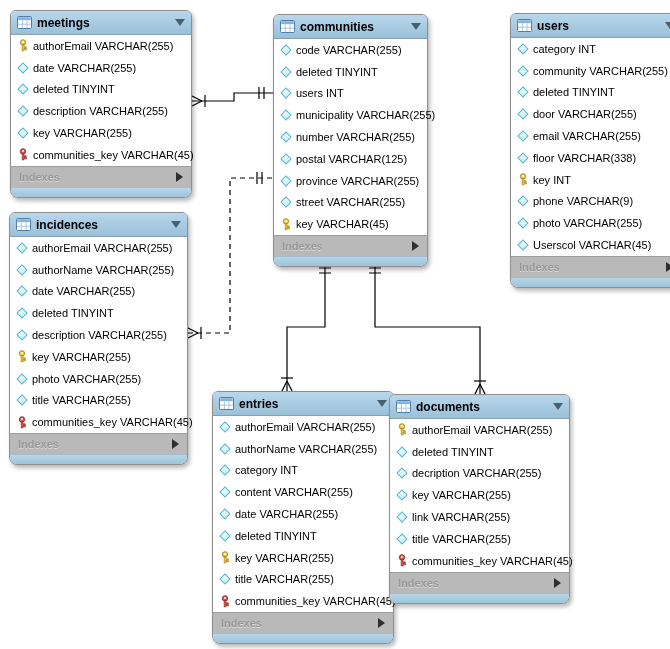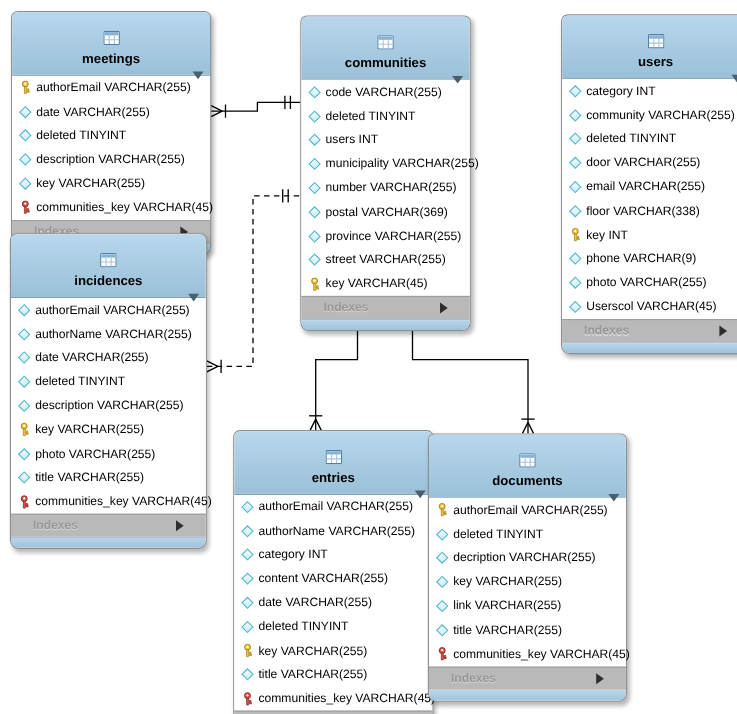--- a/index.html
+++ b/index.html
@@ -8,42 +8,42 @@
     background:#ffffff; font-family:"Liberation Sans", sans-serif;
   }
   #rel-layer { position:absolute; left:0; top:0; }
 
   .db-table {
     position:absolute; box-sizing:border-box; background:#ffffff;
     border:1px solid #8e8e8e; border-radius:6px 6px 8px 8px;
     box-shadow:2px 3px 4px rgba(0,0,0,0.28);
   }
   .hdr {
-    height:23px; display:flex; align-items:center; gap:5px; padding:17px 6px;
+    height:23px; display:flex; align-items:center; gap:5px; padding:0 6px;
     background:linear-gradient(#b8d7ec,#9ac0d8);
-    border-bottom:1px solid #86a0b2; border-radius:5px 5px 0 0;flex-direction:column;
+    border-bottom:1px solid #86a0b2; border-radius:5px 5px 0 0;
   }
   .ticon { display:flex; align-items:center; }
   .tname { font-size:12px; font-weight:bold; color:#000; white-space:nowrap; }
   .collapse {
     margin-left:auto; width:0; height:0;
     border-left:5px solid transparent; border-right:5px solid transparent;
     border-top:7px solid #4a5f6d;
   }
   .tbody { background:#fff; }
   .row { height:21.8px; display:flex; align-items:center; padding-left:4px; }
   .icon { flex:0 0 15px; width:15px; display:flex; justify-content:center; align-items:center; }
   .diamond {
     width:6px; height:6px; border:1px solid #4db6cb;
     background:linear-gradient(135deg,#f4fcfe,#c9edf5); transform:rotate(45deg);
   }
   .lbl { font-size:11px; color:#000; margin-left:3px; white-space:nowrap; }
   .idx {
     height:20px; background:#b9b9b9; border-top:1px solid #9e9e9e;
-    display:flex; align-items:center; padding:0 20px;
+    display:flex; align-items:center; padding:0 8px;
   }
   .idxlbl { font-size:11px; font-weight:bold; color:#979797; text-shadow:0 1px 0 #d9d9d9; }
   .expand {
     margin-left:auto; width:0; height:0;
     border-top:5px solid transparent; border-bottom:5px solid transparent;
     border-left:7px solid #2e2e2e;
   }
   .strip {
     height:9px; background:linear-gradient(#b7d5e9,#9ec3da);
     border-top:1px solid #a4bccd; border-radius:0 0 7px 7px;
@@ -193,21 +193,21 @@
     <div class="row">
       <span class="icon">
             <span class="diamond"></span>
           </span>
       <span class="lbl">number VARCHAR(255)</span>
     </div>
     <div class="row">
       <span class="icon">
             <span class="diamond"></span>
           </span>
-      <span class="lbl">postal VARCHAR(369)</span>
+      <span class="lbl">postal VARCHAR(125)</span>
     </div>
     <div class="row">
       <span class="icon">
             <span class="diamond"></span>
           </span>
       <span class="lbl">province VARCHAR(255)</span>
     </div>
     <div class="row">
       <span class="icon">
             <span class="diamond"></span>

